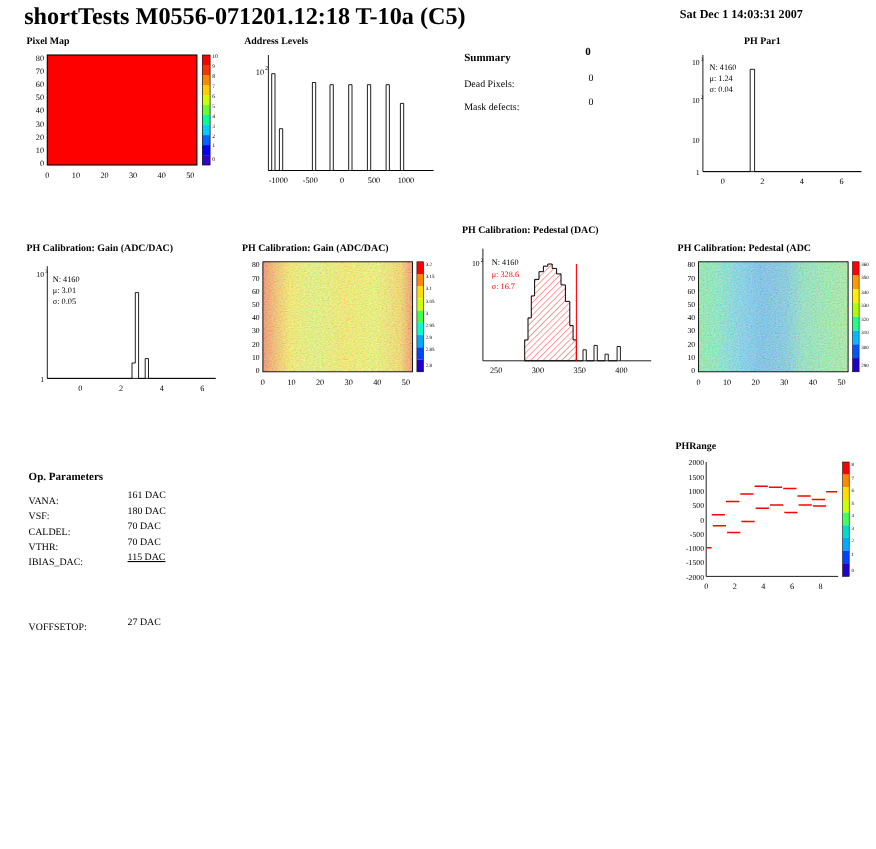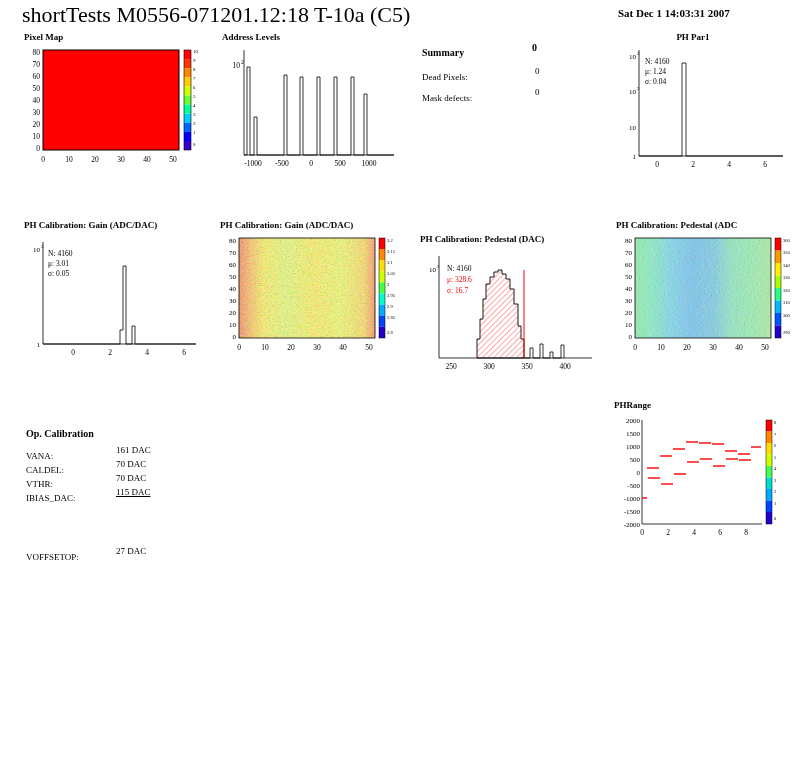--- a/index.html
+++ b/index.html
@@ -2,21 +2,21 @@
 <html><head>
 <meta charset="utf-8">
 <style>
   html,body{margin:0;padding:0;}
   body{
     width:796px;height:772px;background:#ffffff;
     font-family:"Liberation Serif", serif;
     position:relative;overflow:hidden;
   }
   .abs{position:absolute;}
-  #title{left:22px;top:2px;font-size:22px;font-weight:normal;letter-spacing:0px;}
+  #title{left:22px;top:2px;font-size:22px;font-weight:bold;letter-spacing:0px;}
   #datestamp{left:618px;top:7px;font-size:11px;font-weight:bold;}
   .panel-title{font-size:9px;font-weight:bold;}
   .summary-h{font-size:10px;font-weight:bold;}
   .summary-l{font-size:9px;}
   .op-h{font-size:10px;font-weight:bold;}
   .op-l{font-size:9px;}
   svg{display:block;}
   .stat{font-size:7.5px;}
 </style>
 </head>
@@ -231,21 +231,21 @@
       <text x="19" y="120">0</text>
       <text x="45" y="120">10</text>
       <text x="71" y="120">20</text>
       <text x="97" y="120">30</text>
       <text x="123" y="120">40</text>
       <text x="149" y="120">50</text>
     </g>
   </svg>
 </div>
 
-<div class="abs" style="left:420px;top:234px;">
+<div class="abs" style="left:420px;top:204px;">
   <div class="panel-title">PH Calibration: Pedestal (DAC)</div>
   <svg width="180" height="130">
     <defs>
       <pattern id="hatchRed" width="4" height="4" patternTransform="rotate(45)" patternUnits="userSpaceOnUse">
         <line x1="0" y1="0" x2="0" y2="4" stroke="#ff0000" stroke-width="0.7"></line>
       </pattern>
     </defs>
     <g font-size="7" font-family="Liberation Serif, serif">
       <text x="16" y="28" text-anchor="end">10</text>
       <text x="17" y="24" font-size="5">2</text>
@@ -328,25 +328,29 @@
       <text x="45" y="120">10</text>
       <text x="71" y="120">20</text>
       <text x="97" y="120">30</text>
       <text x="123" y="120">40</text>
       <text x="149" y="120">50</text>
     </g>
   </svg>
 </div>
 
 <div class="abs" style="left:26px;top:428px;width:200px;">
-  <div class="op-h">Op. Calibration</div>
+  <div class="op-h">Op. Parameters</div>
   <div style="position:relative;margin-top:6px;">
     <div style="position:relative;height:14px;">
       <span class="op-l">VANA:</span>
       <span class="op-l" style="position:absolute;left:90px;">161 DAC</span>
+    </div>
+    <div style="position:relative;height:14px;">
+      <span class="op-l">VSF:</span>
+      <span class="op-l" style="position:absolute;left:90px;">180 DAC</span>
     </div>
     <div style="position:relative;height:14px;">
       <span class="op-l">CALDEL:</span>
       <span class="op-l" style="position:absolute;left:90px;">70 DAC</span>
     </div>
     <div style="position:relative;height:14px;">
       <span class="op-l">VTHR:</span>
       <span class="op-l" style="position:absolute;left:90px;">70 DAC</span>
     </div>
     <div style="position:relative;height:14px;">

